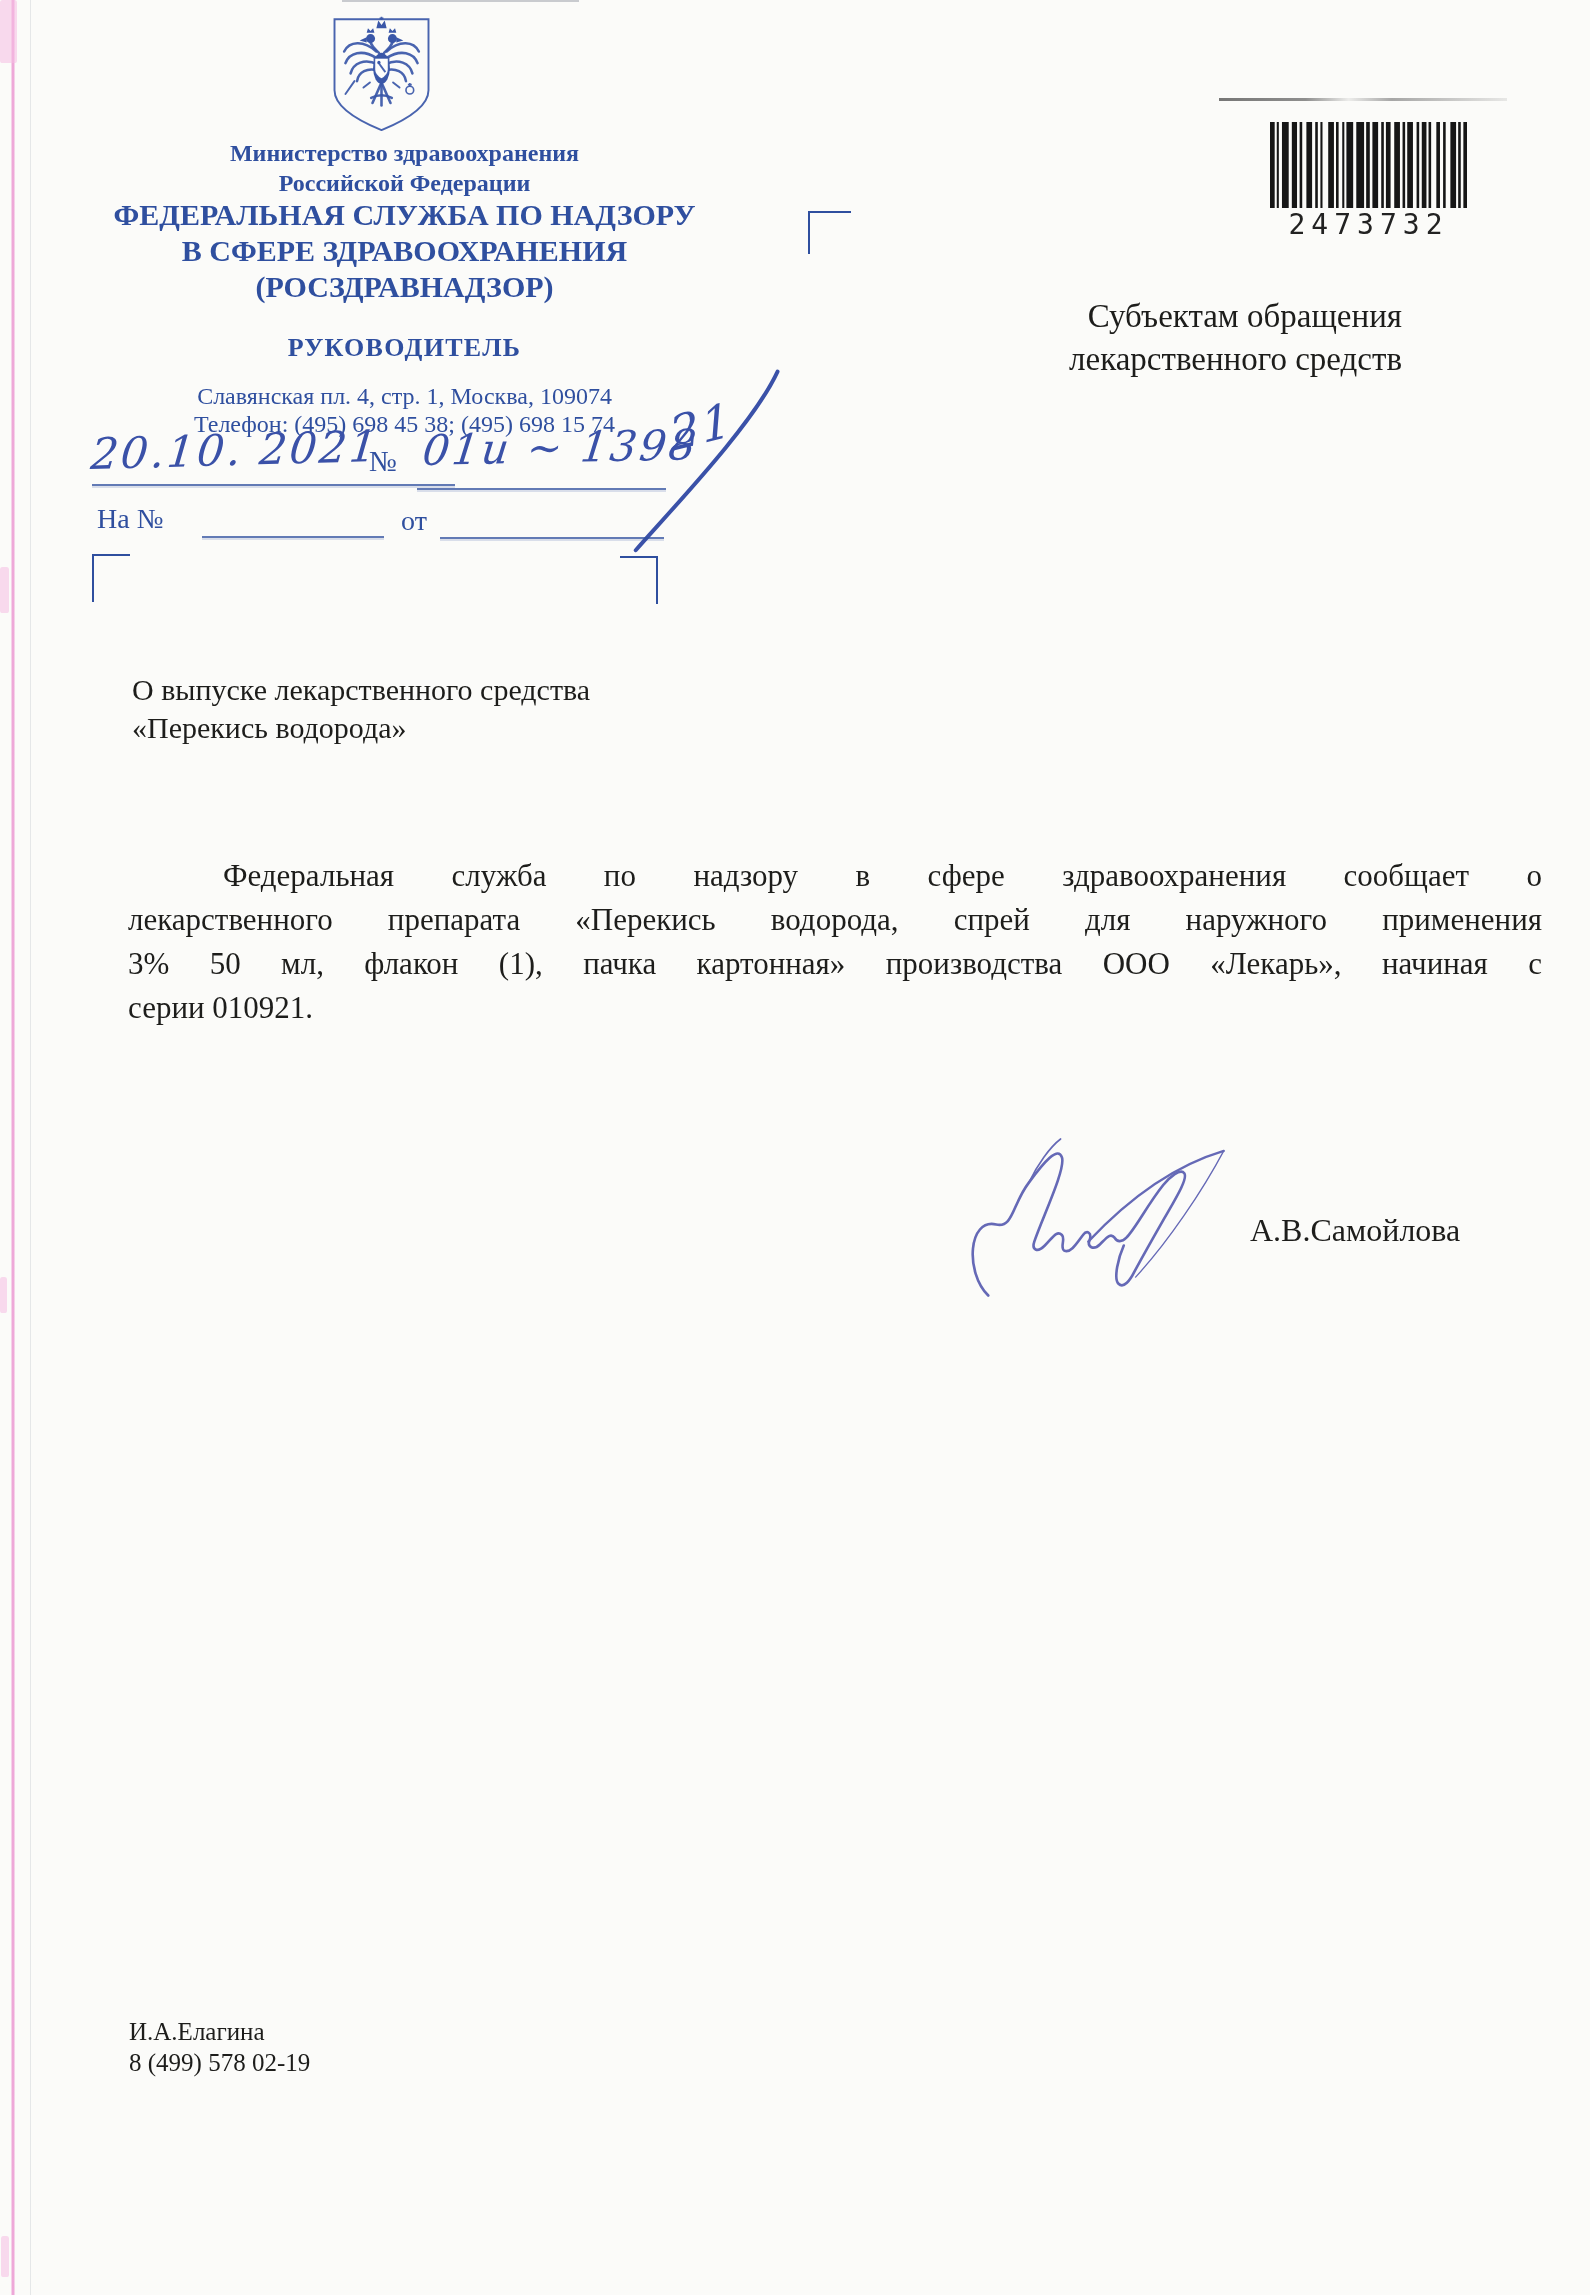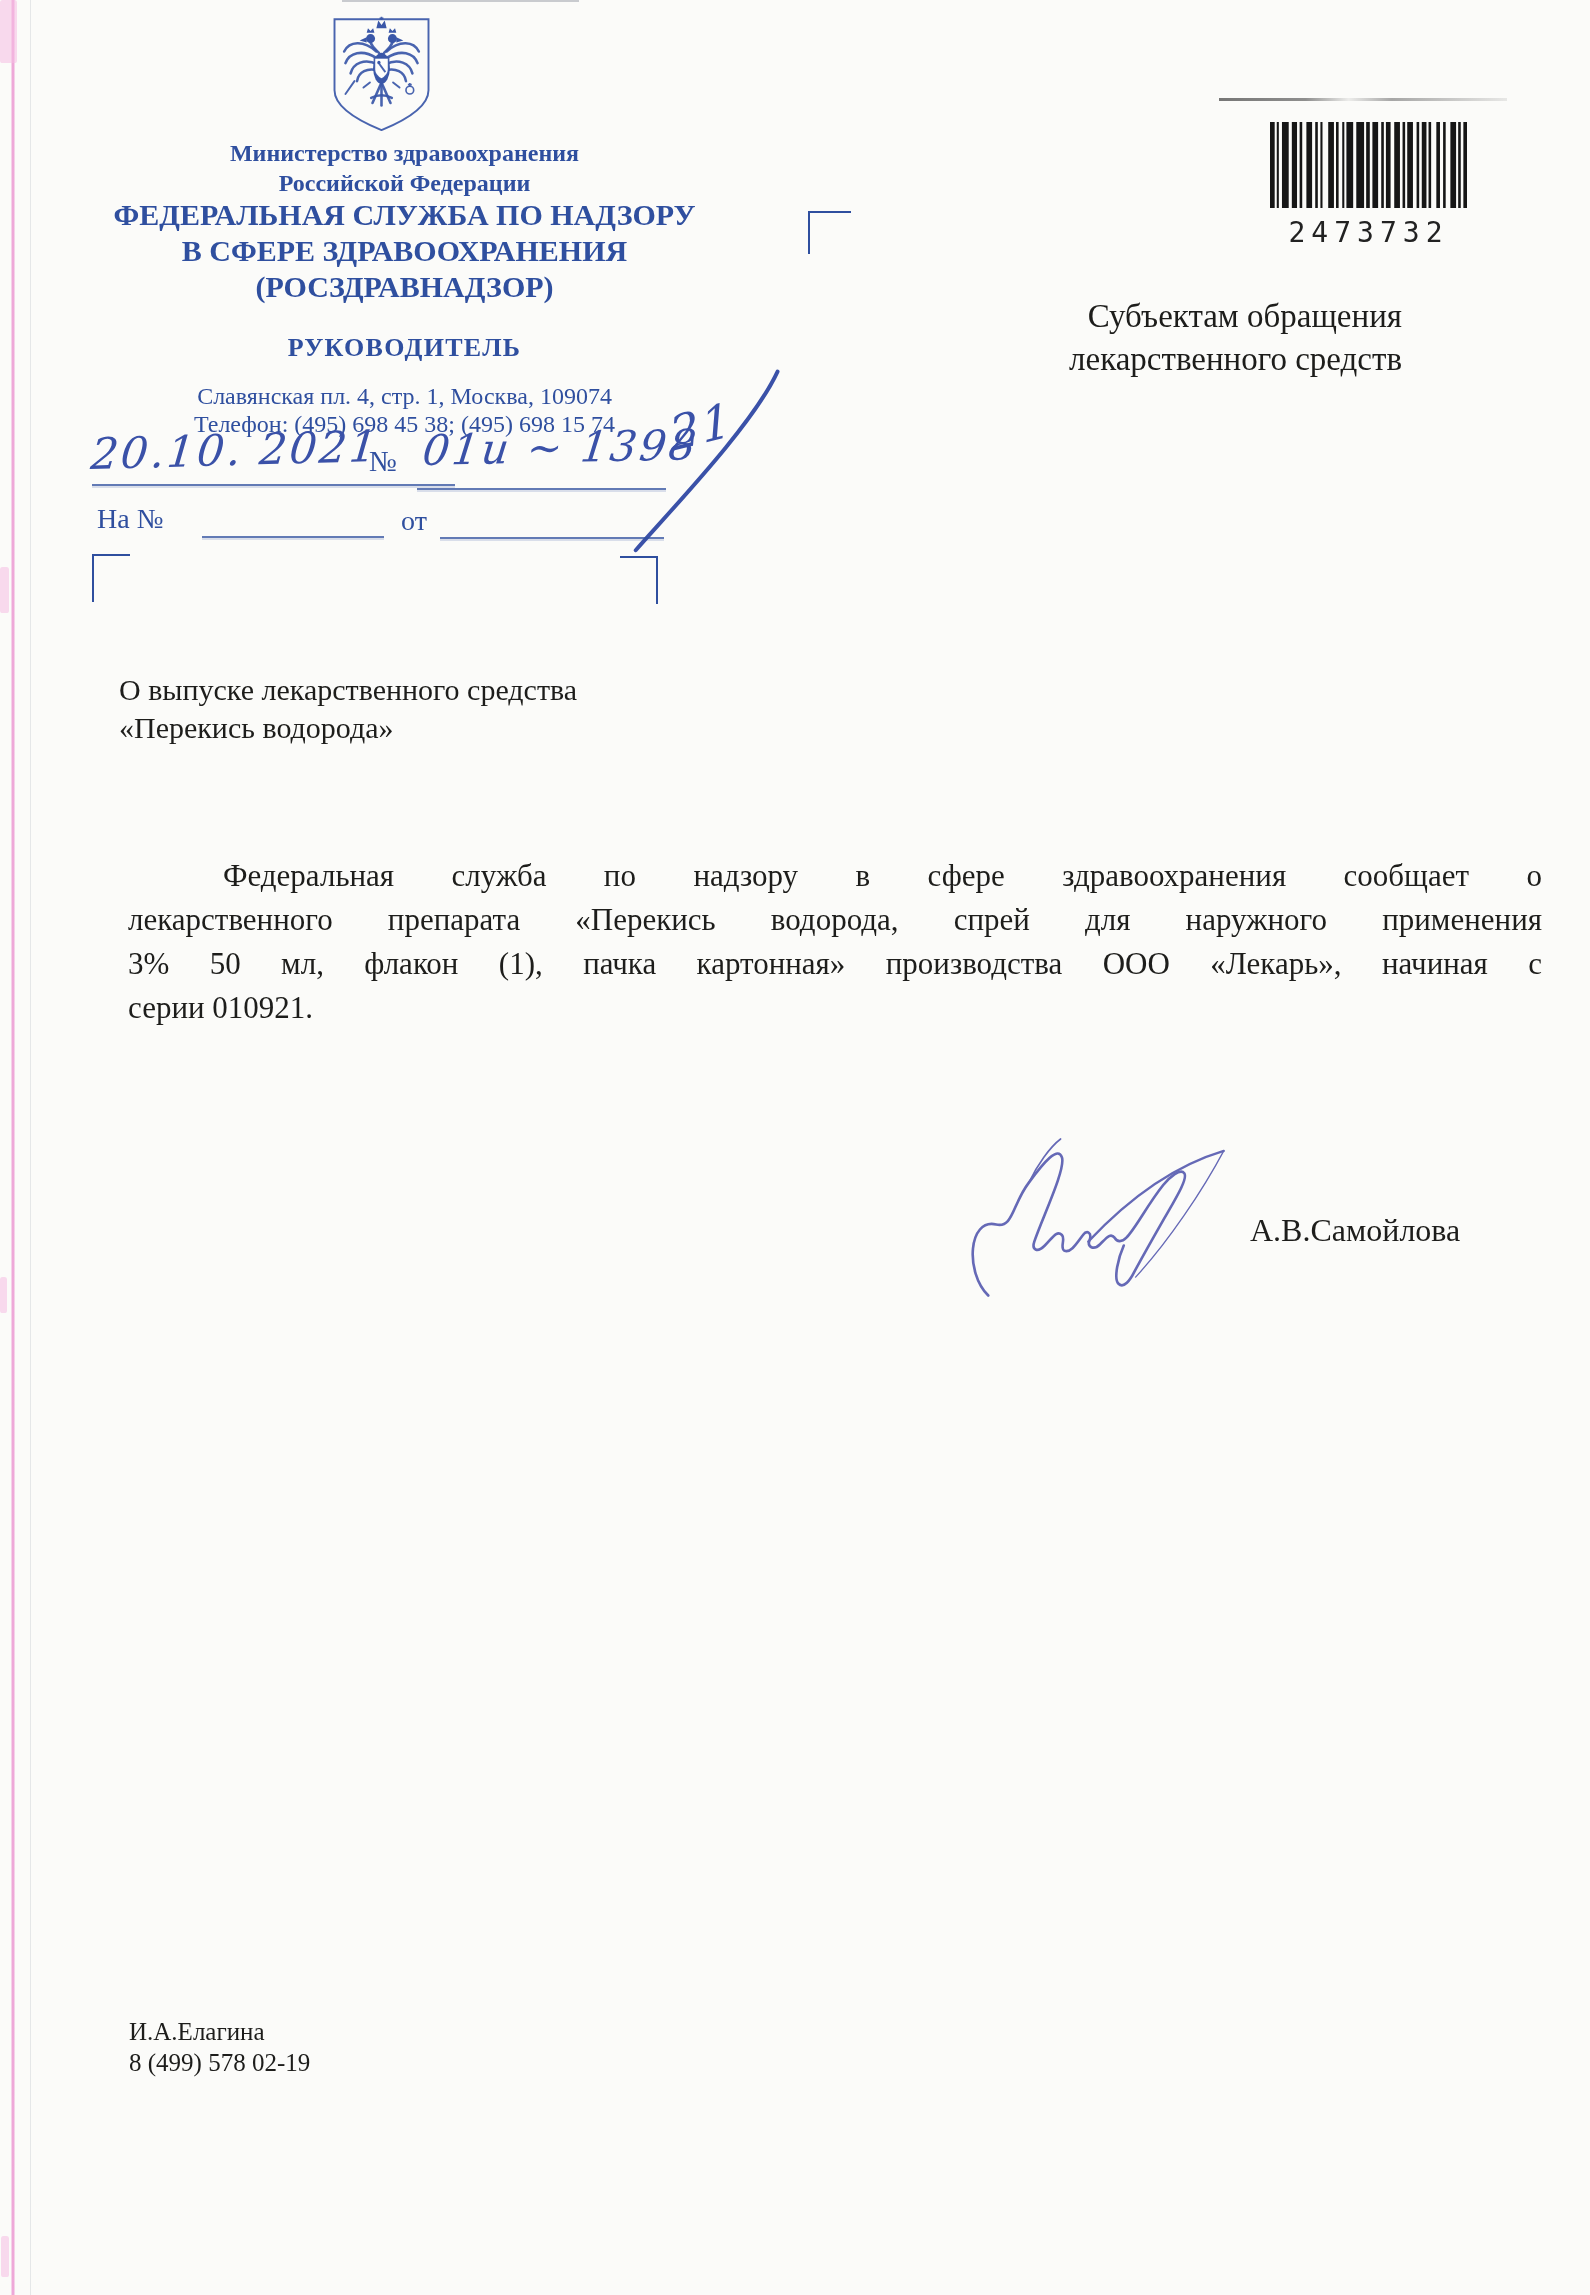--- a/index.html
+++ b/index.html
@@ -53,30 +53,30 @@
   .lbl-na{left:97px;top:503px}
   .lbl-ot{left:401px;top:505px}
 
   .bracket{border:0 solid var(--ink)}
   .br-addr-zone{left:808px;top:211px;width:43px;height:43px;border-top-width:2.6px;border-left-width:2.6px}
   .br-low-left{left:92px;top:554px;width:38px;height:48px;border-top-width:2.6px;border-left-width:2.6px}
   .br-low-right{left:620px;top:556px;width:38px;height:48px;border-top-width:2.6px;border-right-width:2.6px}
 
   
   .barcode-box{left:1270px;top:122px;width:197px}
-  .barcode-digits{display:block;text-align:center;margin-top:8px;
+  .barcode-digits{display:block;text-align:center;margin-top:0;
     font-family:"DejaVu Sans Mono","DejaVu Sans",monospace;
     font-size:28px;letter-spacing:6px;color:#222}
 
   
   .addressee{left:976px;top:295px;width:426px;text-align:right;
     font-size:33px;line-height:43px;color:var(--txt)}
 
   
-  .subject{left:119px;top:671px;width:724px;font-size:30px;line-height:38px}
+  .subject{left:132px;top:671px;width:724px;font-size:30px;line-height:38px}
 
   
   .body-block{left:128px;top:854px;width:1414px;font-size:31px;line-height:44px}
   .body-line{text-align:justify;text-align-last:justify}
   .body-line.first{padding-left:95px}
   .body-line.last{text-align:right;text-align-last:left}
 
   
   .signer-name{left:1250px;top:1212px;font-size:32px}
 

